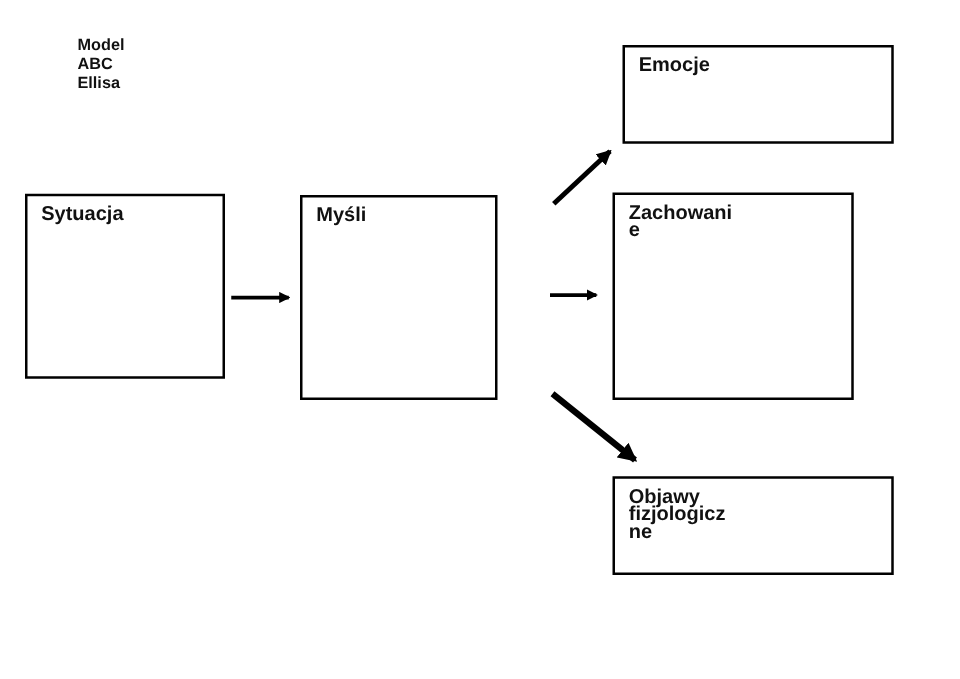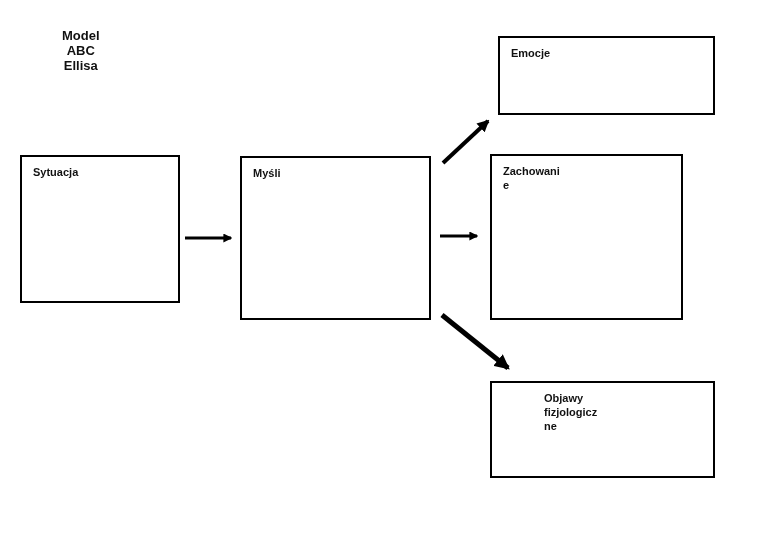--- a/index.html
+++ b/index.html
@@ -13,51 +13,50 @@
   }
   .title {
     position: absolute;
     left: 62px;
     top: 28px;
     font-size: 13px;
     font-weight: bold;
     line-height: 15px;
     color: #111111;
     white-space: pre-line;
-    text-align: center;
   }
   .node {
     position: absolute;
     box-sizing: border-box;
     background: #ffffff;
     border: 2px solid #000000;
   }
   .node-label {
     display: block;
     padding: 8px 10px 0 11px;
-    font-size: 11px;
+    font-size: 16px;
     font-weight: bold;
     line-height: 14px;
     color: #111111;
     white-space: pre-line;
   }
   .connector-layer {
     position: absolute;
     left: 0;
     top: 0;
     width: 768px;
     height: 543px;
     pointer-events: none;
   }
   
   .node-sytuacja   { left: 20px;  top: 155px; width: 160px; height: 148px; }
-  .node-mysli      { left: 240px; top: 156px; width: 191px; height: 164px; }
+  .node-mysli      { left: 240px; top: 156px; width: 158px; height: 164px; }
   .node-emocje     { left: 498px; top: 36px;  width: 217px; height: 79px;  }
   .node-zachowanie { left: 490px; top: 154px; width: 193px; height: 166px; }
-  .node-objawy     { left: 490px; top: 381px; width: 225px; height: 97px; padding-left: 41px;  }
+  .node-objawy     { left: 490px; top: 381px; width: 225px; height: 79px;  }
 </style>
 </head>
 <body>
 
 <div class="stage">
 
   <div class="title">Model
 ABC
 Ellisa</div>
 

